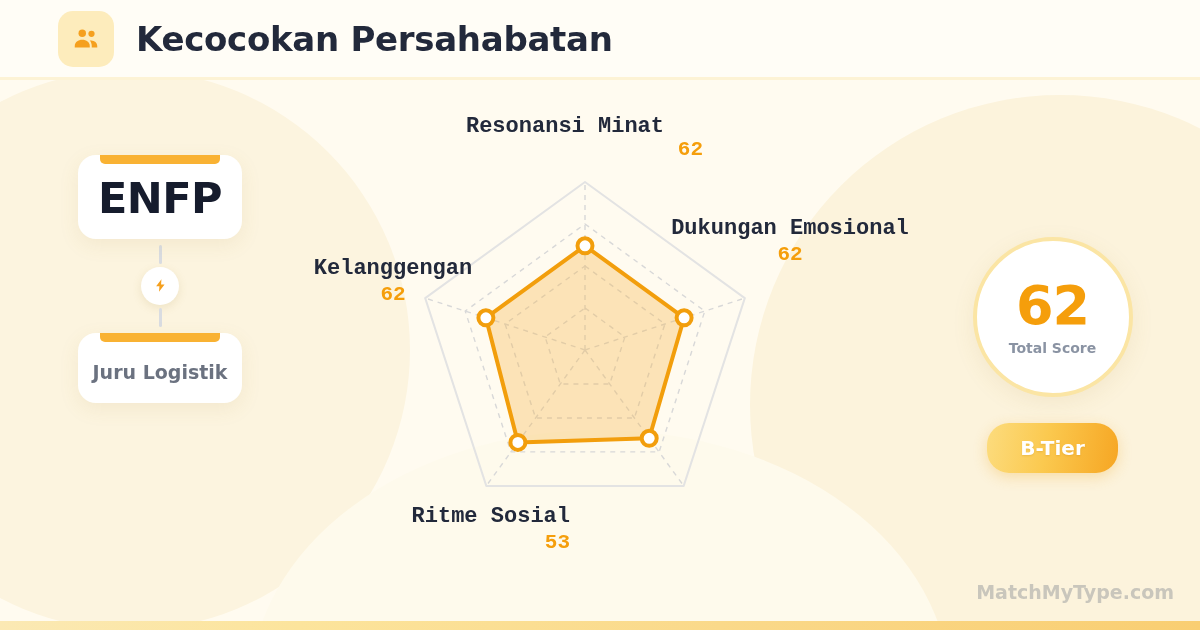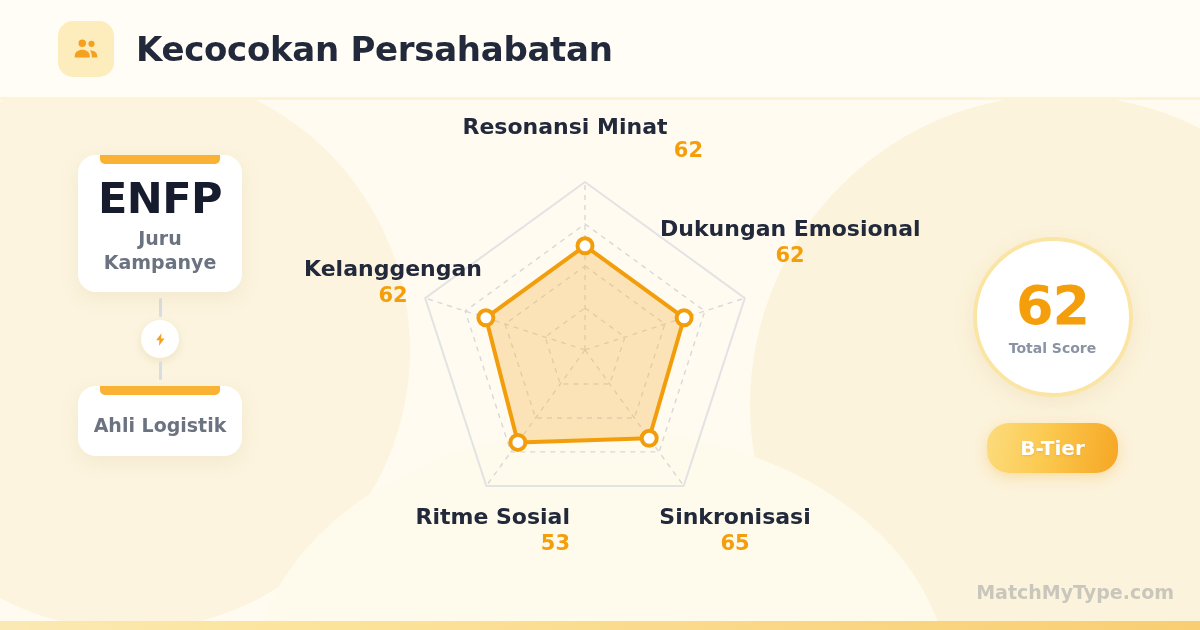--- a/index.html
+++ b/index.html
@@ -24,21 +24,21 @@
     background:#FCF3DC;
   }
   .blob-bottom {
     position:absolute; left:250px; bottom:-320px;
     width:700px; height:520px; border-radius:50%;
     background:#FEFAEC;
   }
 
   
   .header {
-    position:absolute; left:0; top:0; width:1200px; height:100px;
+    position:absolute; left:0; top:0; width:1200px; height:80px;
     display:flex; align-items:center; padding-left:58px;
     background:#FFFDF6;
     border-bottom:3px solid #FDF3D5;
     z-index:5;
   }
   .header-icon {
     width:56px; height:56px; border-radius:15px;
     background:#FDECBC;
     display:flex; align-items:center; justify-content:center;
     flex:0 0 auto;
@@ -94,21 +94,21 @@
   
   .radar-wrap {
     position:absolute; left:280px; top:104px;
     width:620px; height:500px; z-index:3;
   }
   .radar-svg { position:absolute; inset:0; }
 
   .axis-label {
     position:absolute; text-align:center;
     color:#22293B; font-size:22px; font-weight:bold;
-    line-height:1.16; white-space:nowrap;
+    line-height:1.16; white-space:nowrap;font-family:Liberation Mono, monospace;
   }
   .axis-value { color:#F59E0B; font-size:21px; font-weight:bold; }
 
   .al-0 { left:155px; top:10px; width:260px; }
   .al-0 .axis-value { position:absolute; right:-8px; top:24px; }
   .al-1 { left:380px; top:112px; width:260px; }
   .al-2 { left:330px; top:400px; width:250px; }
   .al-3 { left:40px;  top:400px; width:250px;text-align:right; }
   .al-4 { left:-22px; top:140px; width:270px;margin-top:12px; }
 
@@ -174,36 +174,35 @@
     </svg>
   </div>
   <div class="header-title">Kecocokan Persahabatan</div>
 </div>
 
 <div class="types">
 
   <div class="type-card">
     <div class="type-accent"></div>
     <div class="type-code">ENFP</div>
-    <div class="type-name">Juru Kampanye</div>
   </div>
 
   <div class="connector">
     <div class="conn-line"></div>
     <div class="conn-dot">
       <svg width="15" height="15" viewBox="0 0 24 24" fill="#F5A01E">
         <path d="M13.5 2L5 13.2h5.3L9.6 22 18.5 10.4h-5.6z"></path>
       </svg>
     </div>
     <div class="conn-line"></div>
   </div>
 
   <div class="type-card">
     <div class="type-accent"></div>
-    <div class="type-name">Ahli Logistik</div>
+    <div class="type-name">Juru Logistik</div>
   </div>
 
 </div>
 
 <div class="radar-wrap">
   <svg class="radar-svg" viewBox="0 0 620 500">
     <g id="radar-grid">
         <polygon points="305.0,204.0 344.9,233.0 329.7,280.0 280.3,280.0 265.1,233.0" fill="none" stroke="#D8D8D8" stroke-width="1.4" stroke-dasharray="5 5" stroke-linejoin="round"></polygon>
         <polygon points="305.0,162.0 384.9,220.0 354.4,314.0 255.6,314.0 225.1,220.0" fill="none" stroke="#D8D8D8" stroke-width="1.4" stroke-dasharray="5 5" stroke-linejoin="round"></polygon>
         <polygon points="305.0,120.0 424.8,207.1 379.1,347.9 230.9,347.9 185.2,207.1" fill="none" stroke="#D8D8D8" stroke-width="1.4" stroke-dasharray="5 5" stroke-linejoin="round"></polygon>
@@ -229,24 +228,20 @@
   <div class="axis-label al-0">
     <span>Resonansi Minat</span>
     <span class="axis-value">62</span>
   </div>
 
   <div class="axis-label al-1">
     <span>Dukungan Emosional</span><br>
     <span class="axis-value">62</span>
   </div>
 
-  <div class="axis-label al-2">
-    <span>Sinkronisasi</span><br>
-    <span class="axis-value">65</span>
-  </div>
 
   <div class="axis-label al-3">
     <span>Ritme Sosial</span><br>
     <span class="axis-value">53</span>
   </div>
 
   <div class="axis-label al-4">
     <span>Kelanggengan</span><br>
     <span class="axis-value">62</span>
   </div>

